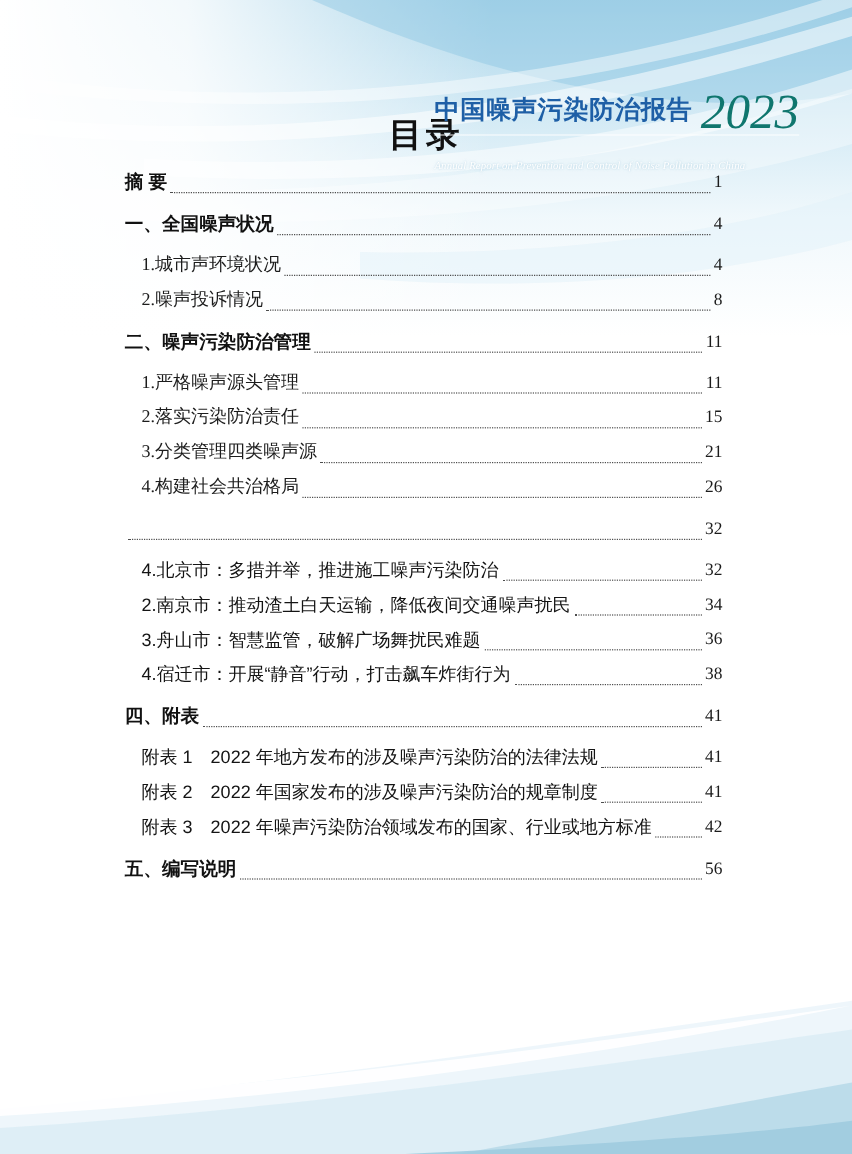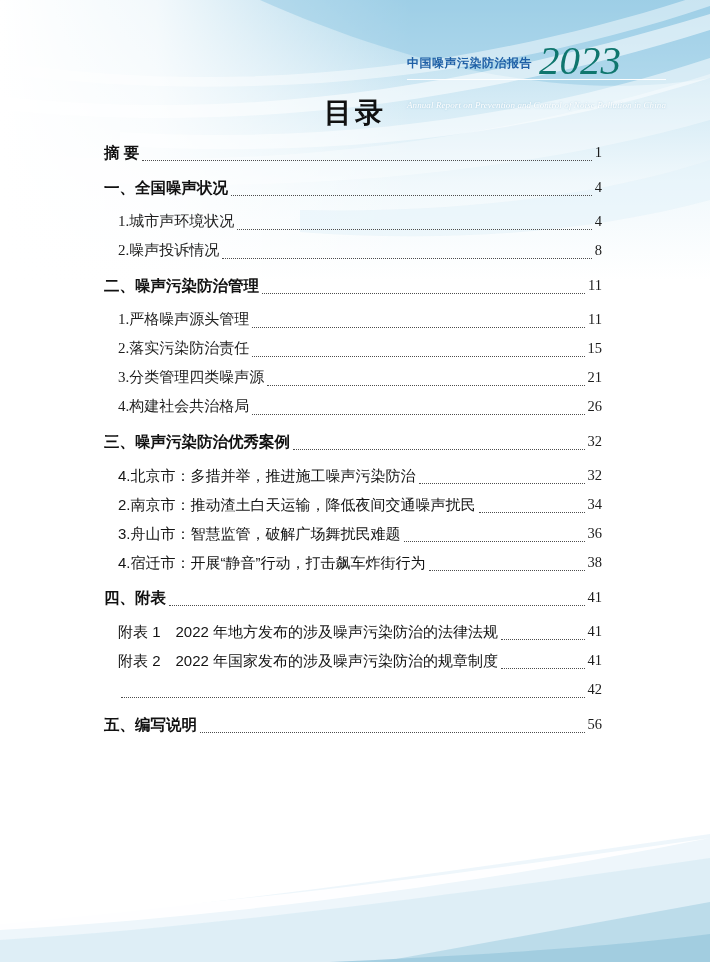--- a/index.html
+++ b/index.html
@@ -34,25 +34,26 @@
   .report-title .title-row {
     display: flex;
     align-items: flex-end;
     gap: 7px;
     border-bottom: 1px solid rgba(255,255,255,0.95);
     padding-bottom: 1px;
   }
   .title-zh {
     font-family: "Liberation Sans", "DejaVu Sans", sans-serif;
     font-weight: bold;
-    font-size: 12px;
+    font-size: 21px;
     letter-spacing: 0.5px;
     color: #1e5fa6;
     padding-bottom: 6px;
     white-space: nowrap;
+    margin-top: 33px;
   }
   .title-year {
     font-family: "Liberation Serif", "DejaVu Serif", serif;
     font-style: italic;
     font-size: 41px;
     line-height: 0.82;
     color: #0f766e;
     white-space: nowrap;
   }
   .subtitle-en {
@@ -190,21 +191,20 @@
         <span class="toc-label">3.分类管理四类噪声源</span>
         <span class="toc-dots"></span>
         <span class="toc-page">21</span>
       </div>
       <div class="toc-row lv-s">
         <span class="toc-label">4.构建社会共治格局</span>
         <span class="toc-dots"></span>
         <span class="toc-page">26</span>
       </div>
       <div class="toc-row lv-h">
-        <span class="toc-label">三、噪声污染防治优秀案例</span>
         <span class="toc-dots"></span>
         <span class="toc-page">32</span>
       </div>
       <div class="toc-row lv-s hei">
         <span class="toc-label">4.北京市：多措并举，推进施工噪声污染防治</span>
         <span class="toc-dots"></span>
         <span class="toc-page">32</span>
       </div>
       <div class="toc-row lv-s hei">
         <span class="toc-label">2.南京市：推动渣土白天运输，降低夜间交通噪声扰民</span>
@@ -230,20 +230,21 @@
         <span class="toc-label">附表 1　2022 年地方发布的涉及噪声污染防治的法律法规</span>
         <span class="toc-dots"></span>
         <span class="toc-page">41</span>
       </div>
       <div class="toc-row lv-s hei">
         <span class="toc-label">附表 2　2022 年国家发布的涉及噪声污染防治的规章制度</span>
         <span class="toc-dots"></span>
         <span class="toc-page">41</span>
       </div>
       <div class="toc-row lv-s hei">
+        <span class="toc-label">附表 3　2022 年噪声污染防治领域发布的国家、行业或地方标准</span>
         <span class="toc-dots"></span>
         <span class="toc-page">42</span>
       </div>
       <div class="toc-row lv-h">
         <span class="toc-label">五、编写说明</span>
         <span class="toc-dots"></span>
         <span class="toc-page">56</span>
       </div>
     </div>
 </div>

